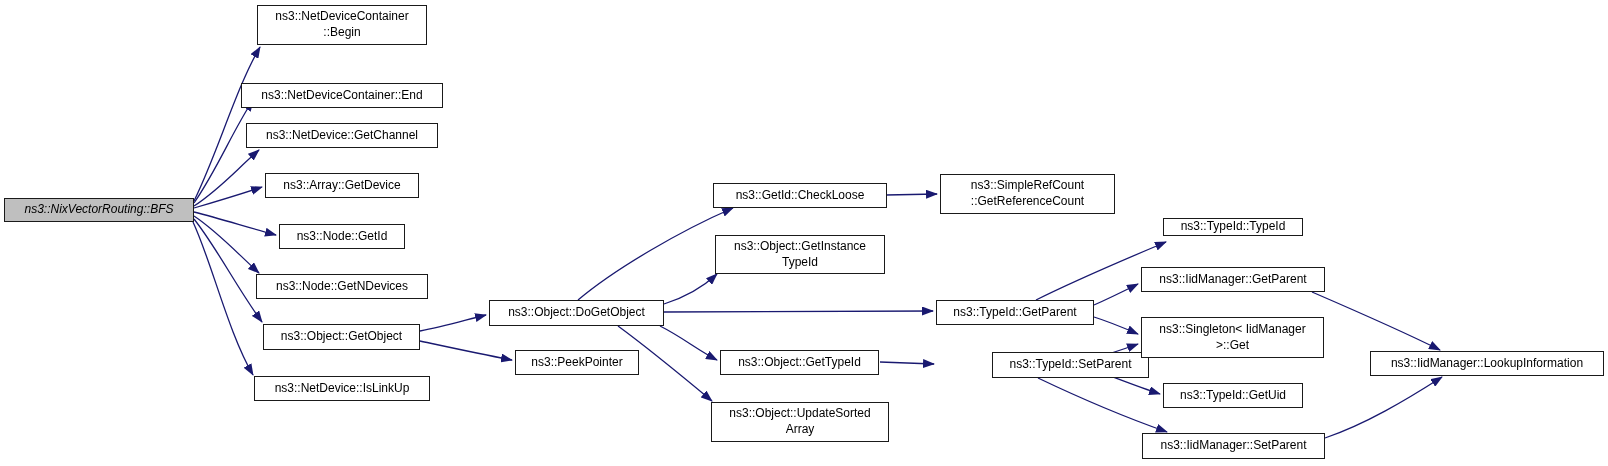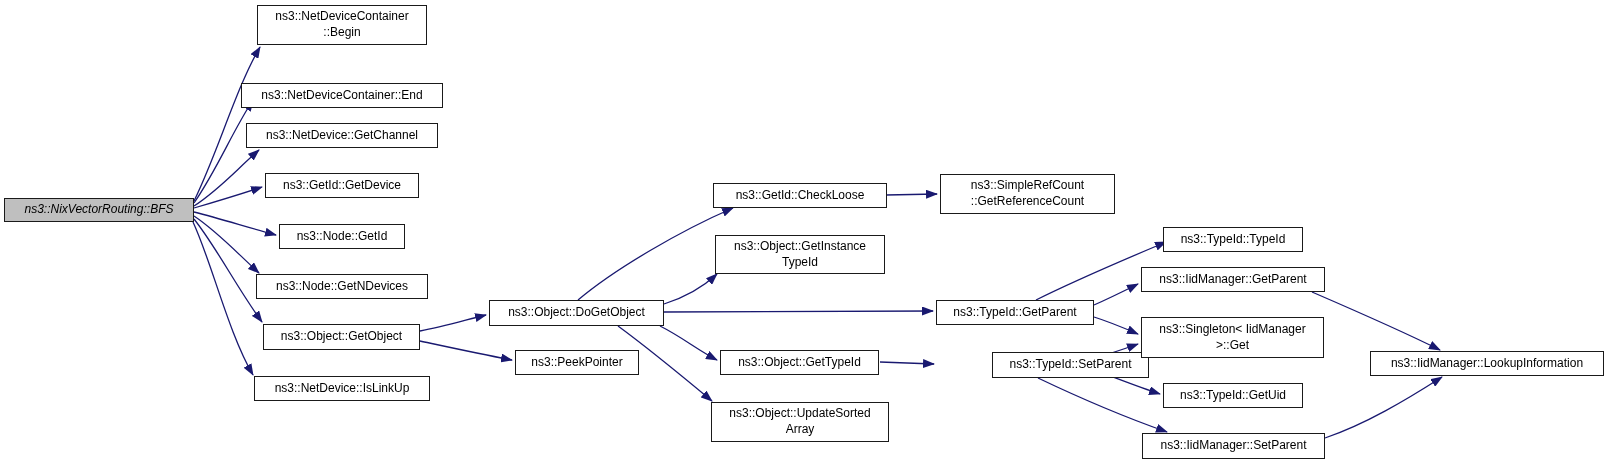--- a/index.html
+++ b/index.html
@@ -57,38 +57,38 @@
     <path class="edge" marker-end="url(#arrow)" d="M 1038 378 C 1082 399, 1130 419, 1167 432"></path>
     <path class="edge" marker-end="url(#arrow)" d="M 1312 292 C 1356 311, 1402 331, 1440 350"></path>
     <path class="edge" marker-end="url(#arrow)" d="M 1325 438 C 1366 424, 1406 400, 1442 377"></path>
   </svg>
 
   <div class="node root" style="left:4px;top:198px;width:190px;height:24px">ns3::NixVectorRouting::BFS</div>
   <div class="node" style="left:257px;top:5px;width:170px;height:40px">ns3::NetDeviceContainer
 ::Begin</div>
   <div class="node" style="left:241px;top:83px;width:202px;height:25px">ns3::NetDeviceContainer::End</div>
   <div class="node" style="left:246px;top:123px;width:192px;height:25px">ns3::NetDevice::GetChannel</div>
-  <div class="node" style="left:265px;top:173px;width:154px;height:25px">ns3::GetId::GetDevice</div>
+  <div class="node" style="left:265px;top:173px;width:154px;height:25px">ns3::Array::GetDevice</div>
   <div class="node" style="left:279px;top:224px;width:126px;height:25px">ns3::Node::GetId</div>
   <div class="node" style="left:256px;top:274px;width:172px;height:25px">ns3::Node::GetNDevices</div>
   <div class="node" style="left:263px;top:324px;width:157px;height:26px">ns3::Object::GetObject</div>
   <div class="node" style="left:254px;top:376px;width:176px;height:25px">ns3::NetDevice::IsLinkUp</div>
   <div class="node" style="left:489px;top:300px;width:175px;height:26px">ns3::Object::DoGetObject</div>
   <div class="node" style="left:515px;top:350px;width:124px;height:25px">ns3::PeekPointer</div>
   <div class="node" style="left:713px;top:183px;width:174px;height:25px">ns3::GetId::CheckLoose</div>
   <div class="node" style="left:715px;top:235px;width:170px;height:39px">ns3::Object::GetInstance
 TypeId</div>
   <div class="node" style="left:720px;top:350px;width:159px;height:25px">ns3::Object::GetTypeId</div>
   <div class="node" style="left:711px;top:402px;width:178px;height:40px">ns3::Object::UpdateSorted
 Array</div>
   <div class="node" style="left:940px;top:174px;width:175px;height:40px">ns3::SimpleRefCount
 ::GetReferenceCount</div>
   <div class="node" style="left:936px;top:300px;width:158px;height:25px">ns3::TypeId::GetParent</div>
   <div class="node" style="left:992px;top:352px;width:157px;height:26px">ns3::TypeId::SetParent</div>
-  <div class="node" style="left:1163px;top:227px;width:140px;height:25px">ns3::TypeId::TypeId</div>
+  <div class="node" style="left:1163px;top:218px;width:140px;height:18px">ns3::TypeId::TypeId</div>
   <div class="node" style="left:1141px;top:267px;width:184px;height:25px">ns3::IidManager::GetParent</div>
   <div class="node" style="left:1141px;top:317px;width:183px;height:41px">ns3::Singleton&lt; IidManager
 &gt;::Get</div>
   <div class="node" style="left:1163px;top:383px;width:140px;height:25px">ns3::TypeId::GetUid</div>
   <div class="node" style="left:1142px;top:433px;width:183px;height:26px">ns3::IidManager::SetParent</div>
   <div class="node" style="left:1370px;top:351px;width:234px;height:25px">ns3::IidManager::LookupInformation</div>
 
 </div>
 
 </body></html>

